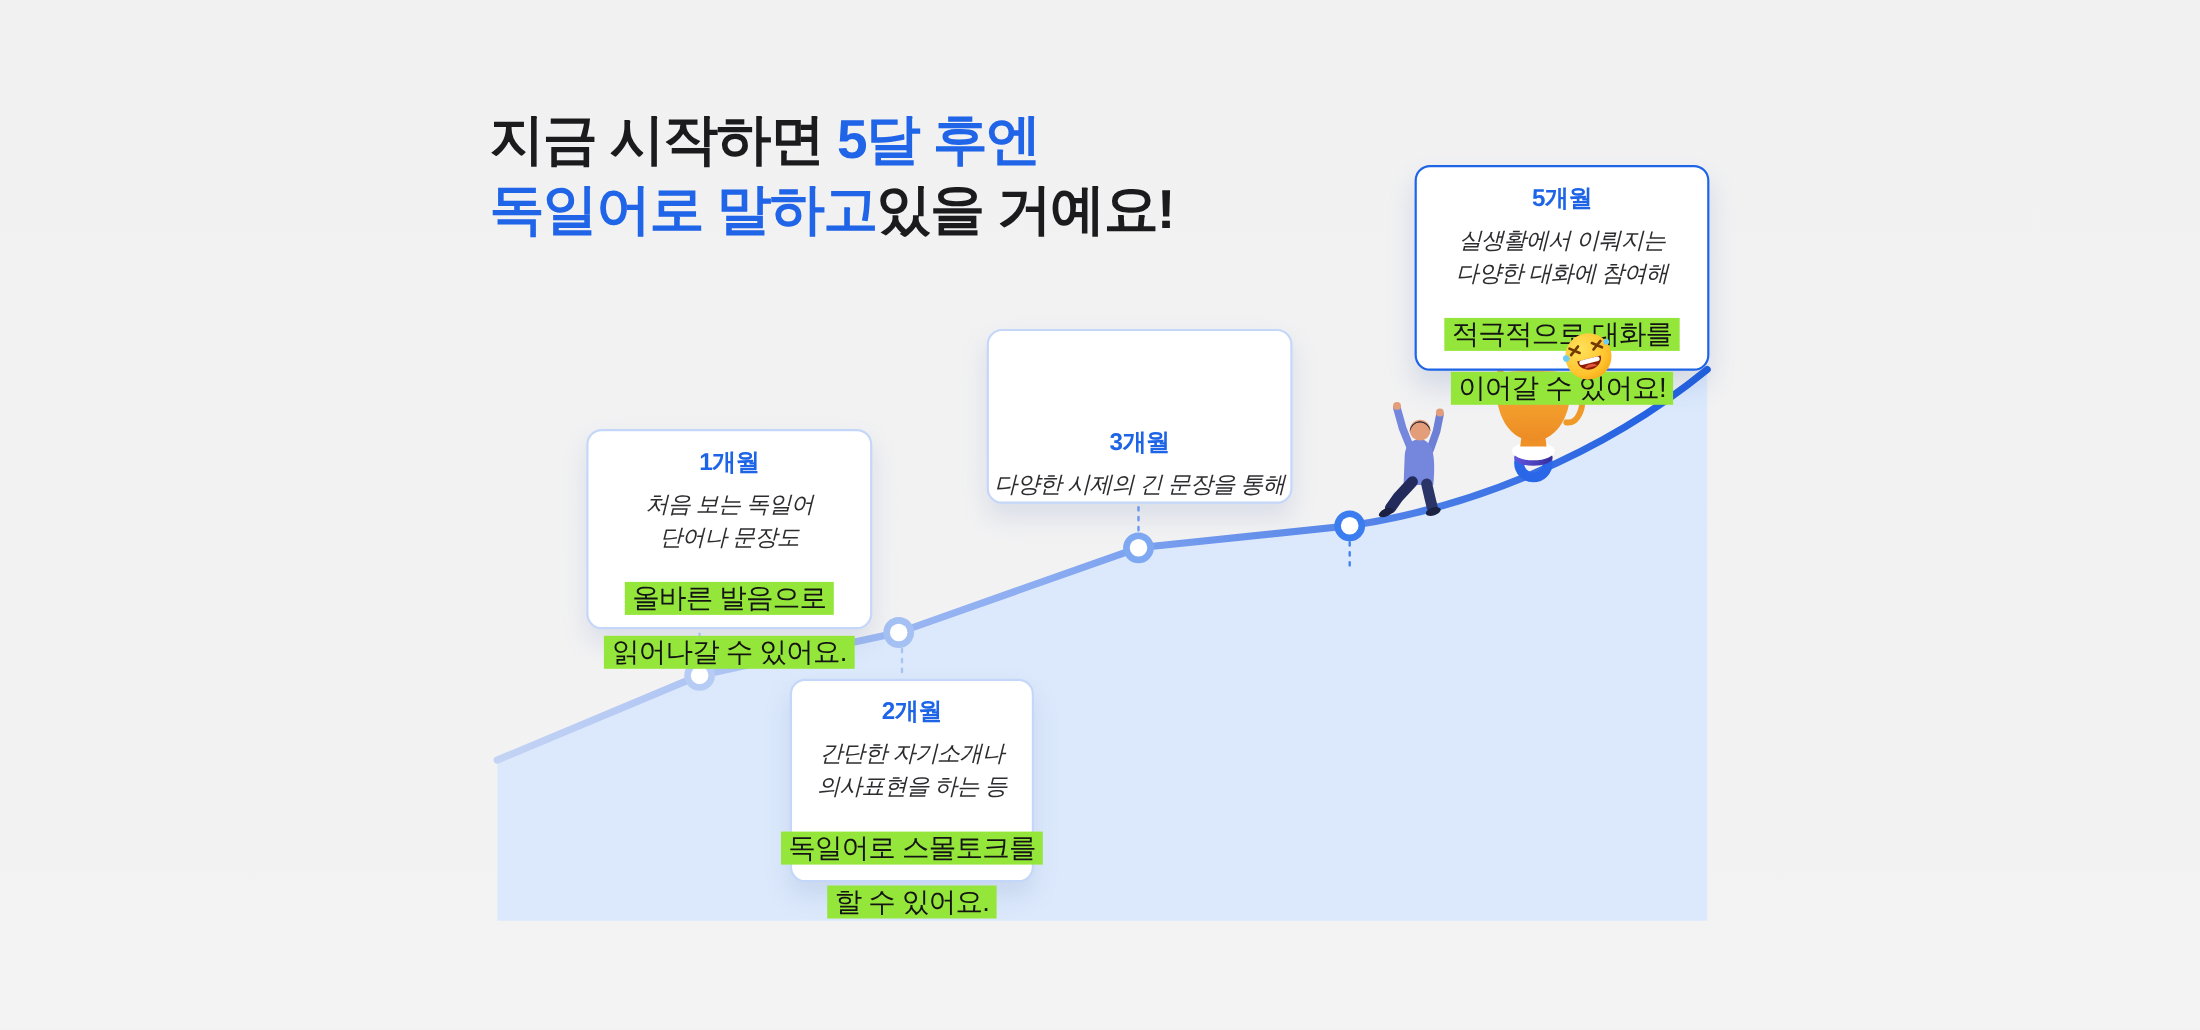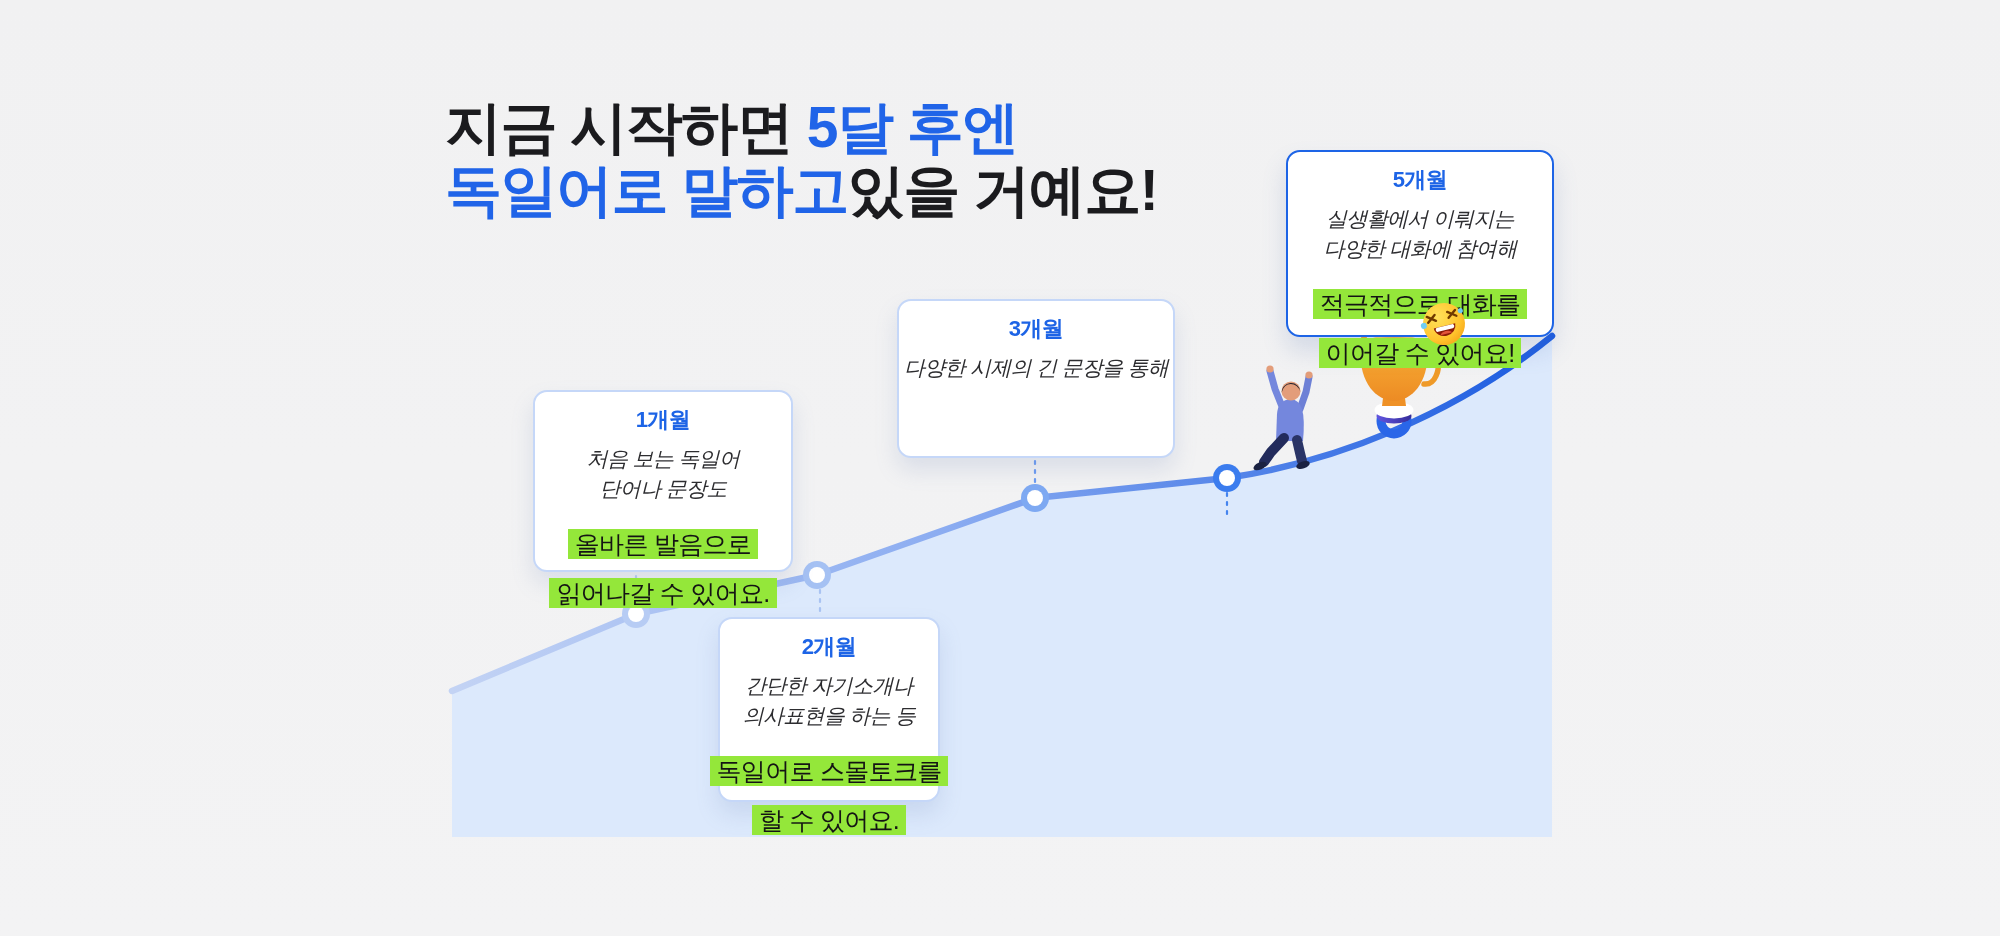--- a/index.html
+++ b/index.html
@@ -8,21 +8,21 @@
     background:#f2f2f3;
     font-family:"Liberation Sans","DejaVu Sans",sans-serif;
     overflow:hidden;
   }
   .stage{position:relative;width:2000px;height:936px;background:linear-gradient(180deg,#f1f1f2 0%,#f3f3f4 100%);}
   .scene{position:absolute;left:0;top:0;z-index:1;}
 
   
   .title{
     position:absolute;left:445px;top:96px;z-index:2;
-    font-size:57px;font-weight:800;line-height:63px;letter-spacing:-1.5px;
+    font-size:50px;font-weight:800;line-height:63px;letter-spacing:-1.5px;
     color:#1b1b1e;white-space:nowrap;
   }
   .title .blue{color:#2064e8;}
   .title .dark{color:#1b1b1e;}
 
   
   .card{
     position:absolute;z-index:3;box-sizing:border-box;
     background:#ffffff;border:2px solid #c5d7f8;border-radius:14px;
     box-shadow:0 12px 22px rgba(110,135,185,.18);
@@ -32,21 +32,21 @@
   .card .month{font-size:22px;font-weight:700;color:#1d64e6;margin-bottom:9px;letter-spacing:-0.5px;}
   .card .bline{font-size:21px;color:#2d2d30;line-height:30px;letter-spacing:-0.7px;white-space:nowrap;font-style:italic;}
   .card .hls{display:flex;flex-direction:column;align-items:center;margin-top:6px;}
   .card .hl{
     display:inline-block;font-size:25px;font-weight:400;color:#141414;
     background:#94e73a;line-height:28px;padding:1px 7px;margin-top:19px;
     letter-spacing:-0.7px;white-space:nowrap;
   }
   .card1{left:533px;top:390px;width:260px;height:182px;}
   .card2{left:718px;top:617px;width:222px;height:185px;}
-  .card3{left:897px;top:299px;width:278px;height:159px;}
+  .card3{left:897px;top:299px;width:278px;height:159px;justify-content:flex-end;}
   .card4{left:1090px;top:517px;width:275px;height:183px;}
   .card5{left:1286px;top:150px;width:268px;height:187px;border:2.5px solid #1d64e6;box-shadow:0 14px 24px rgba(90,120,180,.20);}
 
   .emoji-overlay{position:absolute;left:1418px;top:298px;width:52px;height:52px;z-index:4;}
 </style>
 </head>
 <body>
 
 <div class="stage">
 

